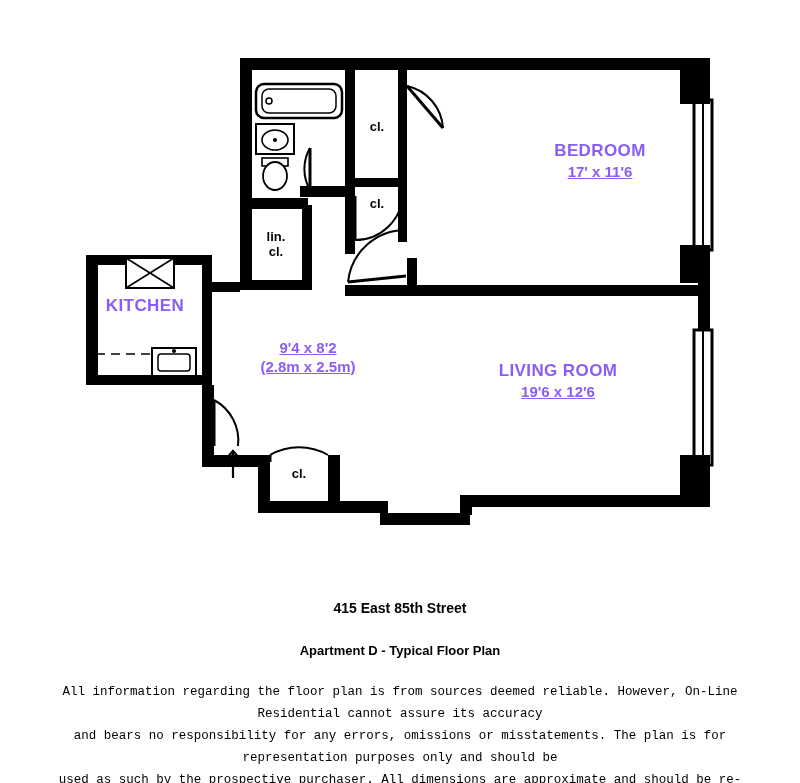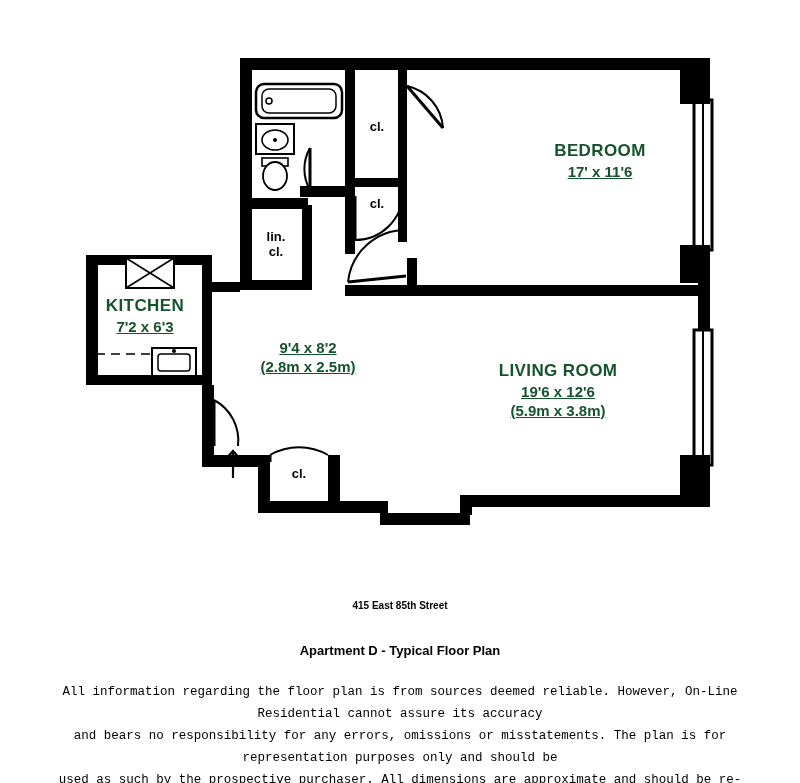--- a/index.html
+++ b/index.html
@@ -20,21 +20,21 @@
     left: 0;
     top: 0;
     width: 800px;
     height: 600px;
   }
   .room-label {
     position: absolute;
     text-align: center;
     font-family: "Liberation Sans", sans-serif;
     font-weight: bold;
-    color: #14532d;
+    color: #8b5cf6;
     line-height: 1.28;
     white-space: nowrap;
   }
   .room-label .name {
     font-size: 17px;
     letter-spacing: 0.4px;
   }
   .room-label .dim {
     font-size: 15px;
     text-decoration: underline;
@@ -49,21 +49,21 @@
     line-height: 1.15;
   }
   .caption-block {
     position: absolute;
     left: 0;
     width: 800px;
     text-align: center;
   }
   .caption-title {
     top: 600px;
-    font-size: 10px;
+    font-size: 14px;
     font-weight: bold;
   }
   .caption-sub {
     top: 643px;
     font-size: 13px;
     font-weight: bold;
   }
   .disclaimer {
     position: absolute;
     left: 30px;
@@ -206,31 +206,29 @@
   </svg>
 
   <div class="room-label" style="left:470px; top:140px; width:260px;">
     <div class="name">BEDROOM</div>
     <div class="dim">17' x 11'6</div>
   </div>
 
   <div class="room-label" style="left:428px; top:360px; width:260px;">
     <div class="name">LIVING ROOM</div>
     <div class="dim">19'6 x 12'6</div>
-    <div class="dim">(5.9m x 3.8m)</div>
   </div>
 
   <div class="room-label" style="left:178px; top:338px; width:260px;">
     <div class="dim">9'4 x 8'2</div>
     <div class="dim">(2.8m x 2.5m)</div>
   </div>
 
   <div class="room-label" style="left:40px; top:295px; width:210px;">
     <div class="name">KITCHEN</div>
-    <div class="dim">7'2 x 6'3</div>
   </div>
 
   <div class="closet-label" style="left:355px; top:120px; width:44px;">cl.</div>
   <div class="closet-label" style="left:355px; top:197px; width:44px;">cl.</div>
   <div class="closet-label" style="left:246px; top:230px; width:60px;">
     <div>lin.</div>
     <div>cl.</div>
   </div>
   <div class="closet-label" style="left:277px; top:467px; width:44px;">cl.</div>
 

